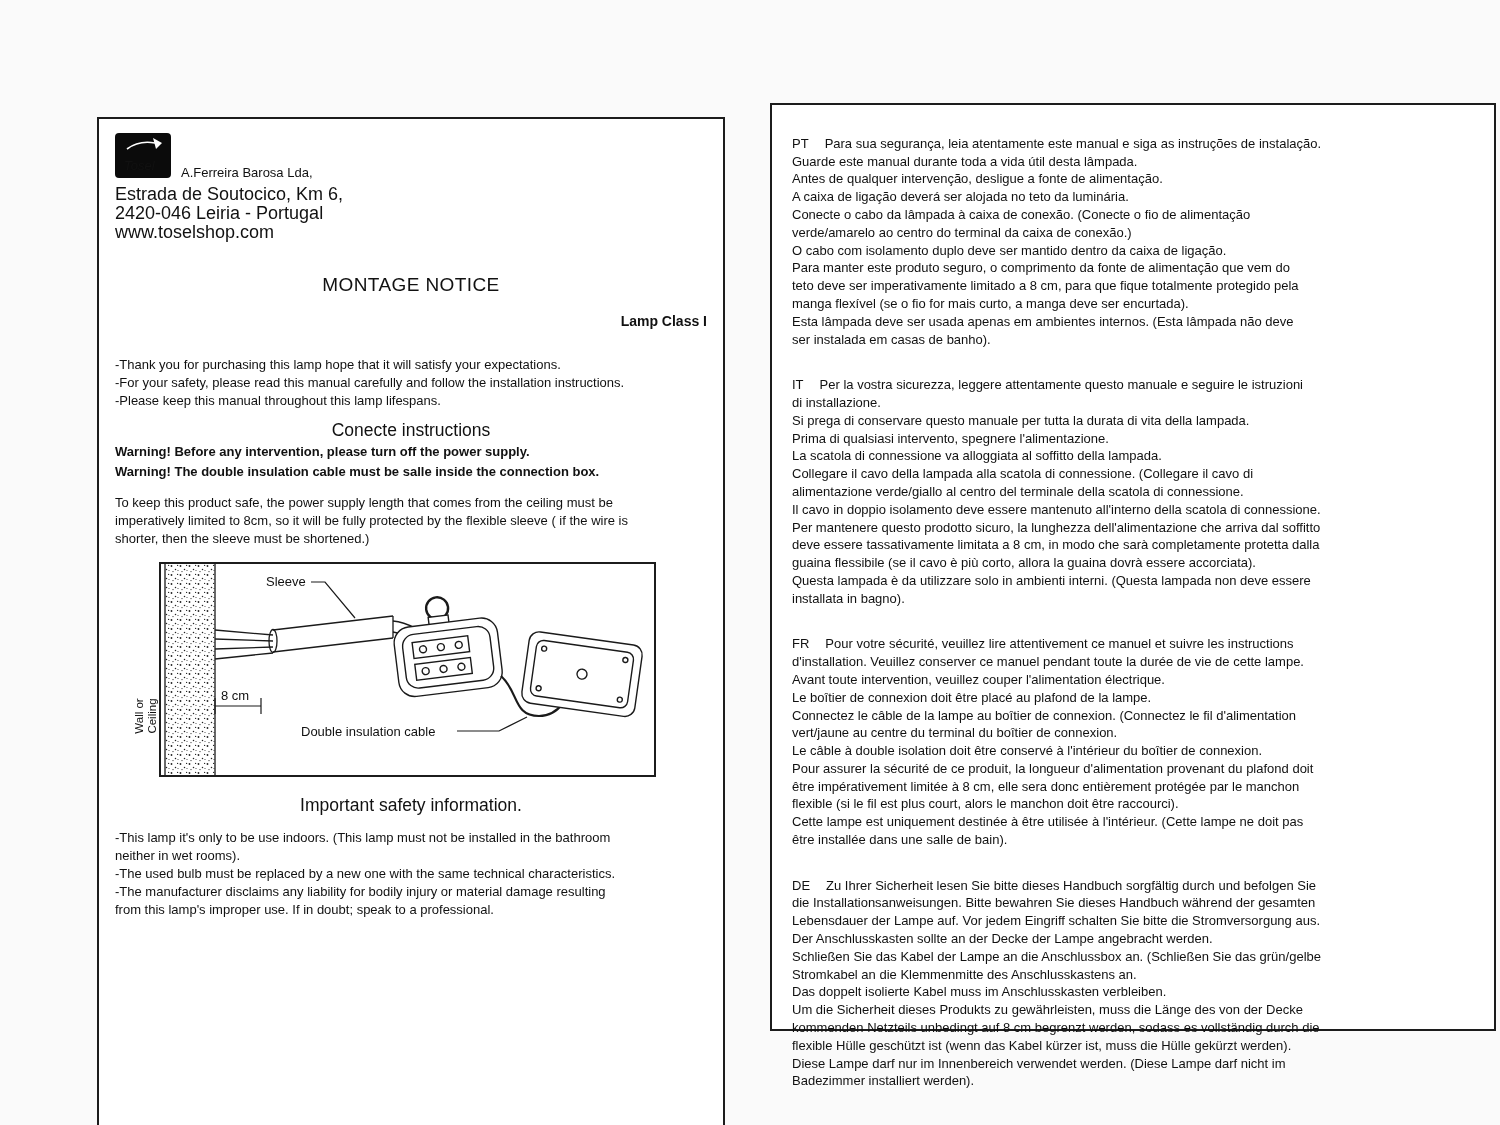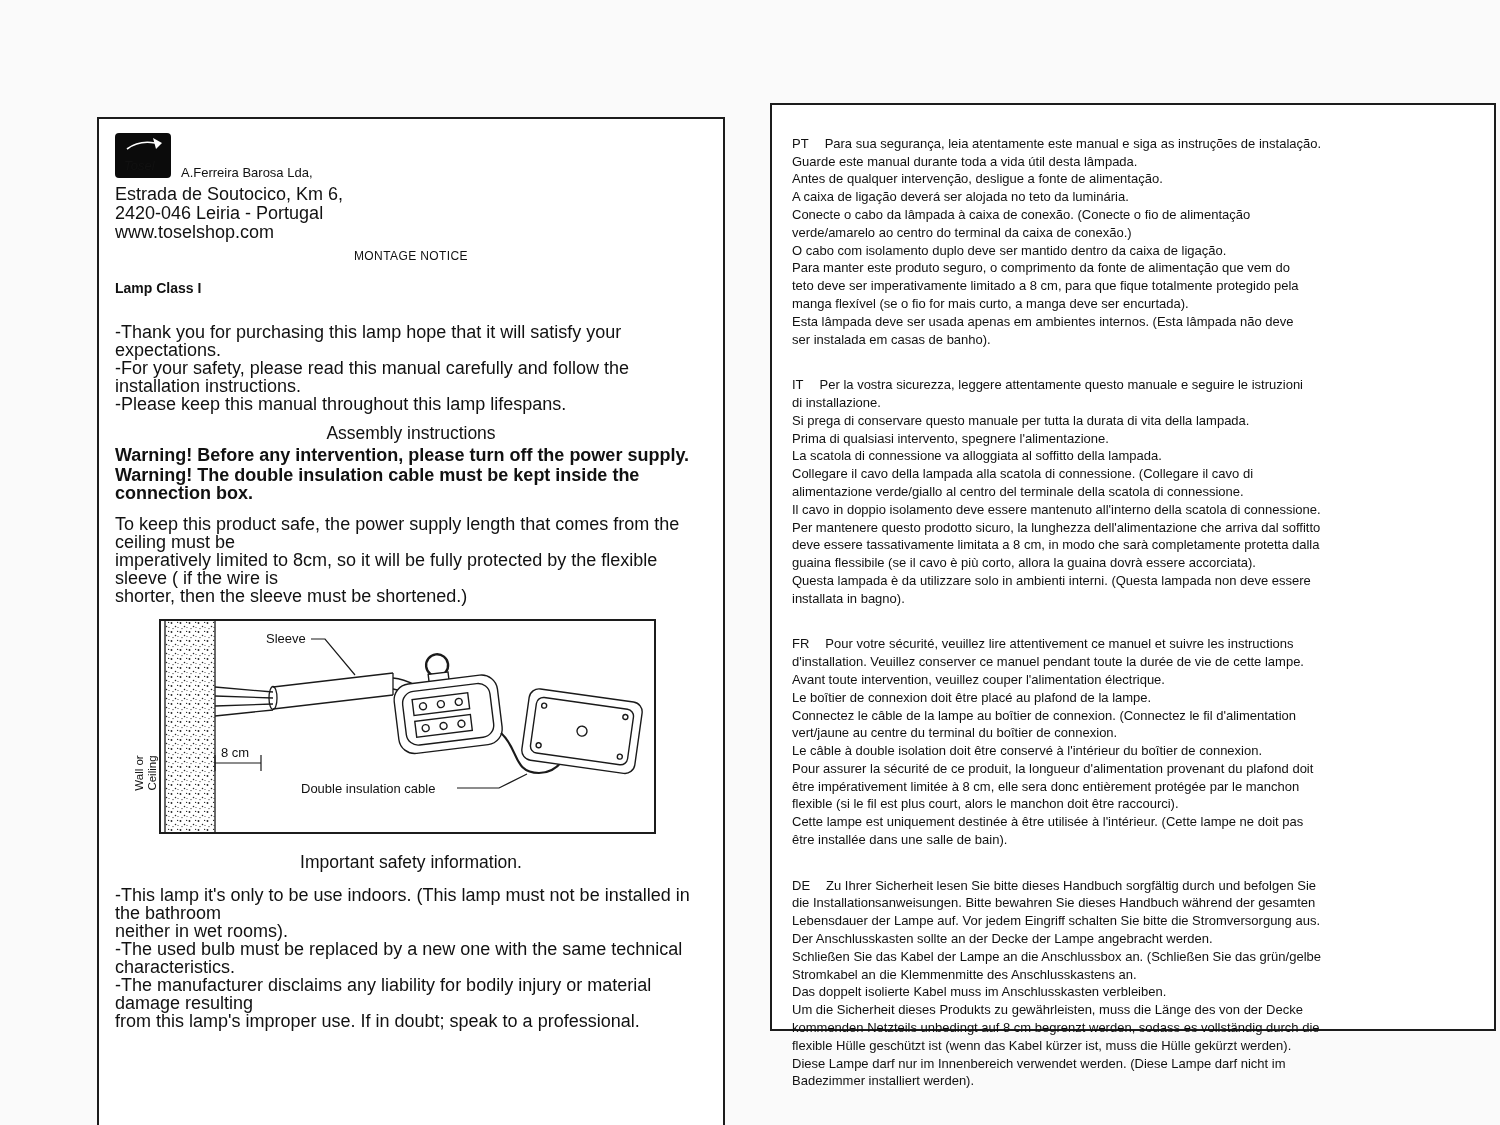--- a/index.html
+++ b/index.html
@@ -35,32 +35,32 @@
     display: flex;
     align-items: flex-end;
     gap: 10px;
   }
   .logo-box { flex: 0 0 auto; }
   .addr-line1 { font-size: 13px; line-height: 17px; padding-bottom: 1px; }
   .addr-rest { font-size: 18px; line-height: 19px; margin-top: 3px; white-space: pre-line; }
 
   .doc-title {
     text-align: center;
-    font-size: 12px;
+    font-size: 19px;
     letter-spacing: 0.4px;
-    margin-top: 7px;
+    margin-top: 32px;
   }
   .doc-subtitle {
-    text-align: left;
+    text-align: right;
     font-size: 14px;
     font-weight: bold;
     margin-top: 17px;
   }
   .para {
-    font-size: 18px;
+    font-size: 13px;
     line-height: 18px;
     white-space: pre-line;
     margin-top: 13px;
   }
   .intro { margin-top: 27px; }
   .section-head {
     text-align: center;
     font-size: 17.5px;
     margin-top: 10px;
   }
@@ -124,26 +124,26 @@
 2420-046 Leiria - Portugal
 www.toselshop.com</div>
 
   <div class="doc-title">MONTAGE NOTICE</div>
   <div class="doc-subtitle">Lamp Class I</div>
 
   <div class="para intro">-Thank you for purchasing this lamp hope that it will satisfy your expectations.
 -For your safety, please read this manual carefully and follow the installation instructions.
 -Please keep this manual throughout this lamp lifespans.</div>
 
-  <div class="section-head">Assembly instructions</div>
+  <div class="section-head">Conecte instructions</div>
 
   <div class="para warn">Warning! Before any intervention, please turn off the power supply.</div>
 
 
-  <div class="para warn">Warning! The double insulation cable must be kept inside the connection box.</div>
+  <div class="para warn">Warning! The double insulation cable must be salle inside the connection box.</div>
 
   <div class="para">To keep this product safe, the power supply length that comes from the ceiling must be
 imperatively limited to 8cm, so it will be fully protected by the flexible sleeve ( if the wire is
 shorter, then the sleeve must be shortened.)</div>
 
   <div class="figure">
     <div class="wall-label">Wall or
 Ceiling</div>
     <svg width="493" height="211" viewBox="0 0 493 211">
       <defs>

